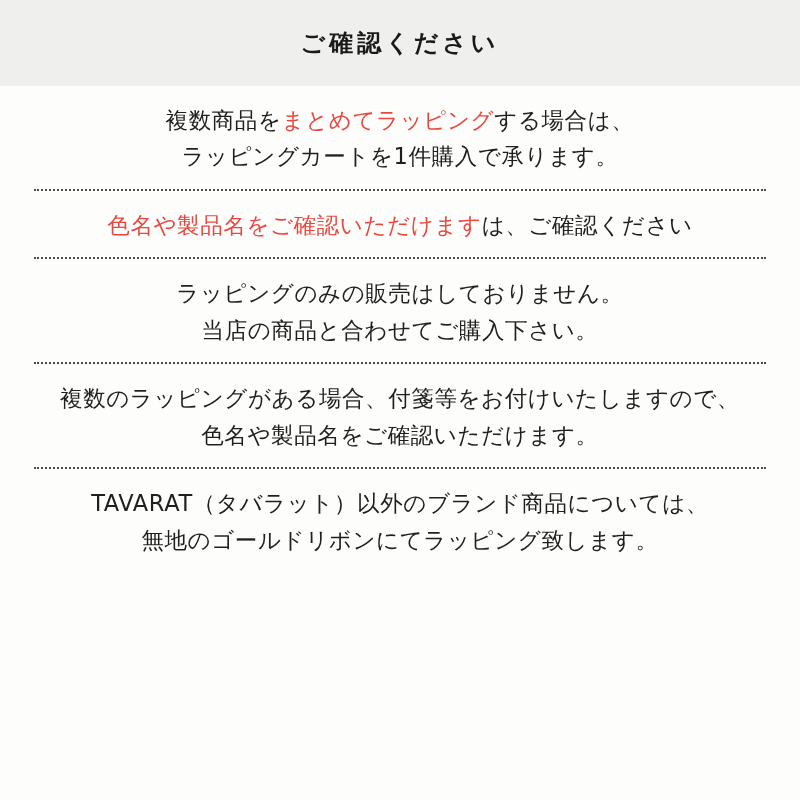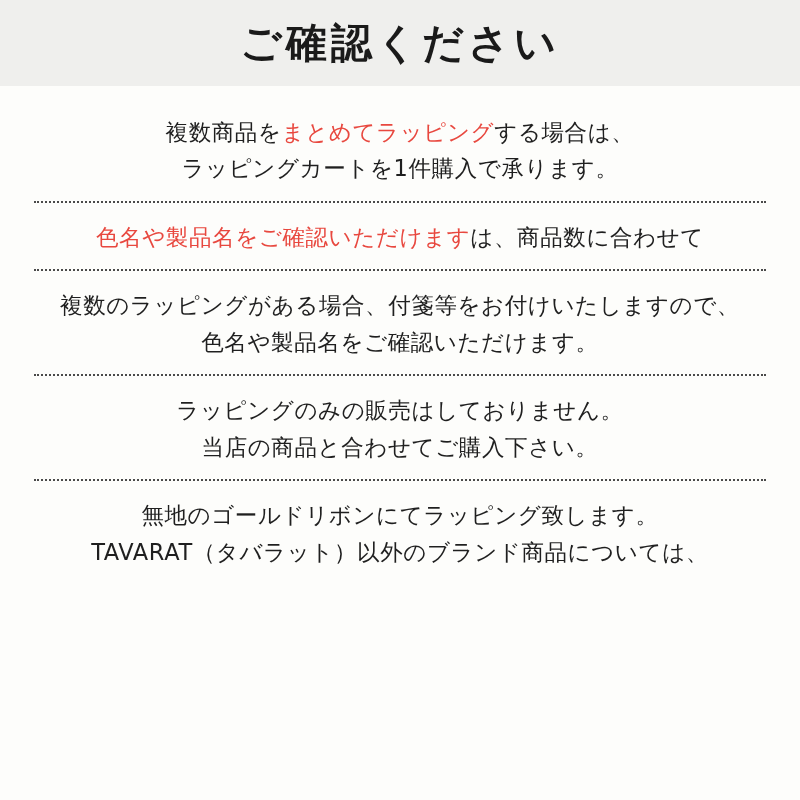--- a/index.html
+++ b/index.html
@@ -22,28 +22,28 @@
     background: #fdfdfb;
   }
   .header {
     height: 86px;
     background: #efefed;
     display: flex;
     align-items: center;
     justify-content: center;
   }
   .header-title {
-    font-size: 41px;
+    font-size: 24px;
     font-weight: bold;
     letter-spacing: 4px;
     color: #1a1a1a;
     font-family: "DejaVu Sans", "Liberation Sans", sans-serif;
   }
   .notes {
-    padding: 12px 34px;
+    padding: 0 34px;
     box-sizing: border-box;
   }
   .note {
     padding: 16px 0 14px 0;
     text-align: center;
     border-bottom: 2px dotted #4a4a4a;
   }
   .note:last-child {
     border-bottom: none;
   }
@@ -67,29 +67,29 @@
   <div class="header">
     <div class="header-title">ご確認ください</div>
   </div>
 
   <div class="notes">
       <div class="note">
         <div class="note-line"><span>複数商品を</span><span class="hl">まとめてラッピング</span><span>する場合は、</span></div>
         <div class="note-line"><span>ラッピングカートを1件購入で承ります。</span></div>
       </div>
       <div class="note">
-        <div class="note-line"><span class="hl">色名や製品名をご確認いただけます</span><span>は、商品数に合わせて</span></div>
+        <div class="note-line"><span class="hl">色名や製品名をご確認いただけます</span><span>は、ご確認ください</span></div>
+      </div>
+      <div class="note">
+        <div class="note-line"><span>ラッピングのみの販売はしておりません。</span></div>
+        <div class="note-line"><span>当店の商品と合わせてご購入下さい。</span></div>
       </div>
       <div class="note">
         <div class="note-line"><span>複数のラッピングがある場合、付箋等をお付けいたしますので、</span></div>
         <div class="note-line"><span>色名や製品名をご確認いただけます。</span></div>
       </div>
       <div class="note">
-        <div class="note-line"><span>ラッピングのみの販売はしておりません。</span></div>
-        <div class="note-line"><span>当店の商品と合わせてご購入下さい。</span></div>
-      </div>
-      <div class="note">
+        <div class="note-line"><span>TAVARAT（タバラット）以外のブランド商品については、</span></div>
         <div class="note-line"><span>無地のゴールドリボンにてラッピング致します。</span></div>
-        <div class="note-line"><span>TAVARAT（タバラット）以外のブランド商品については、</span></div>
       </div>
     </div>
 
 </div>
 
 </body></html>

